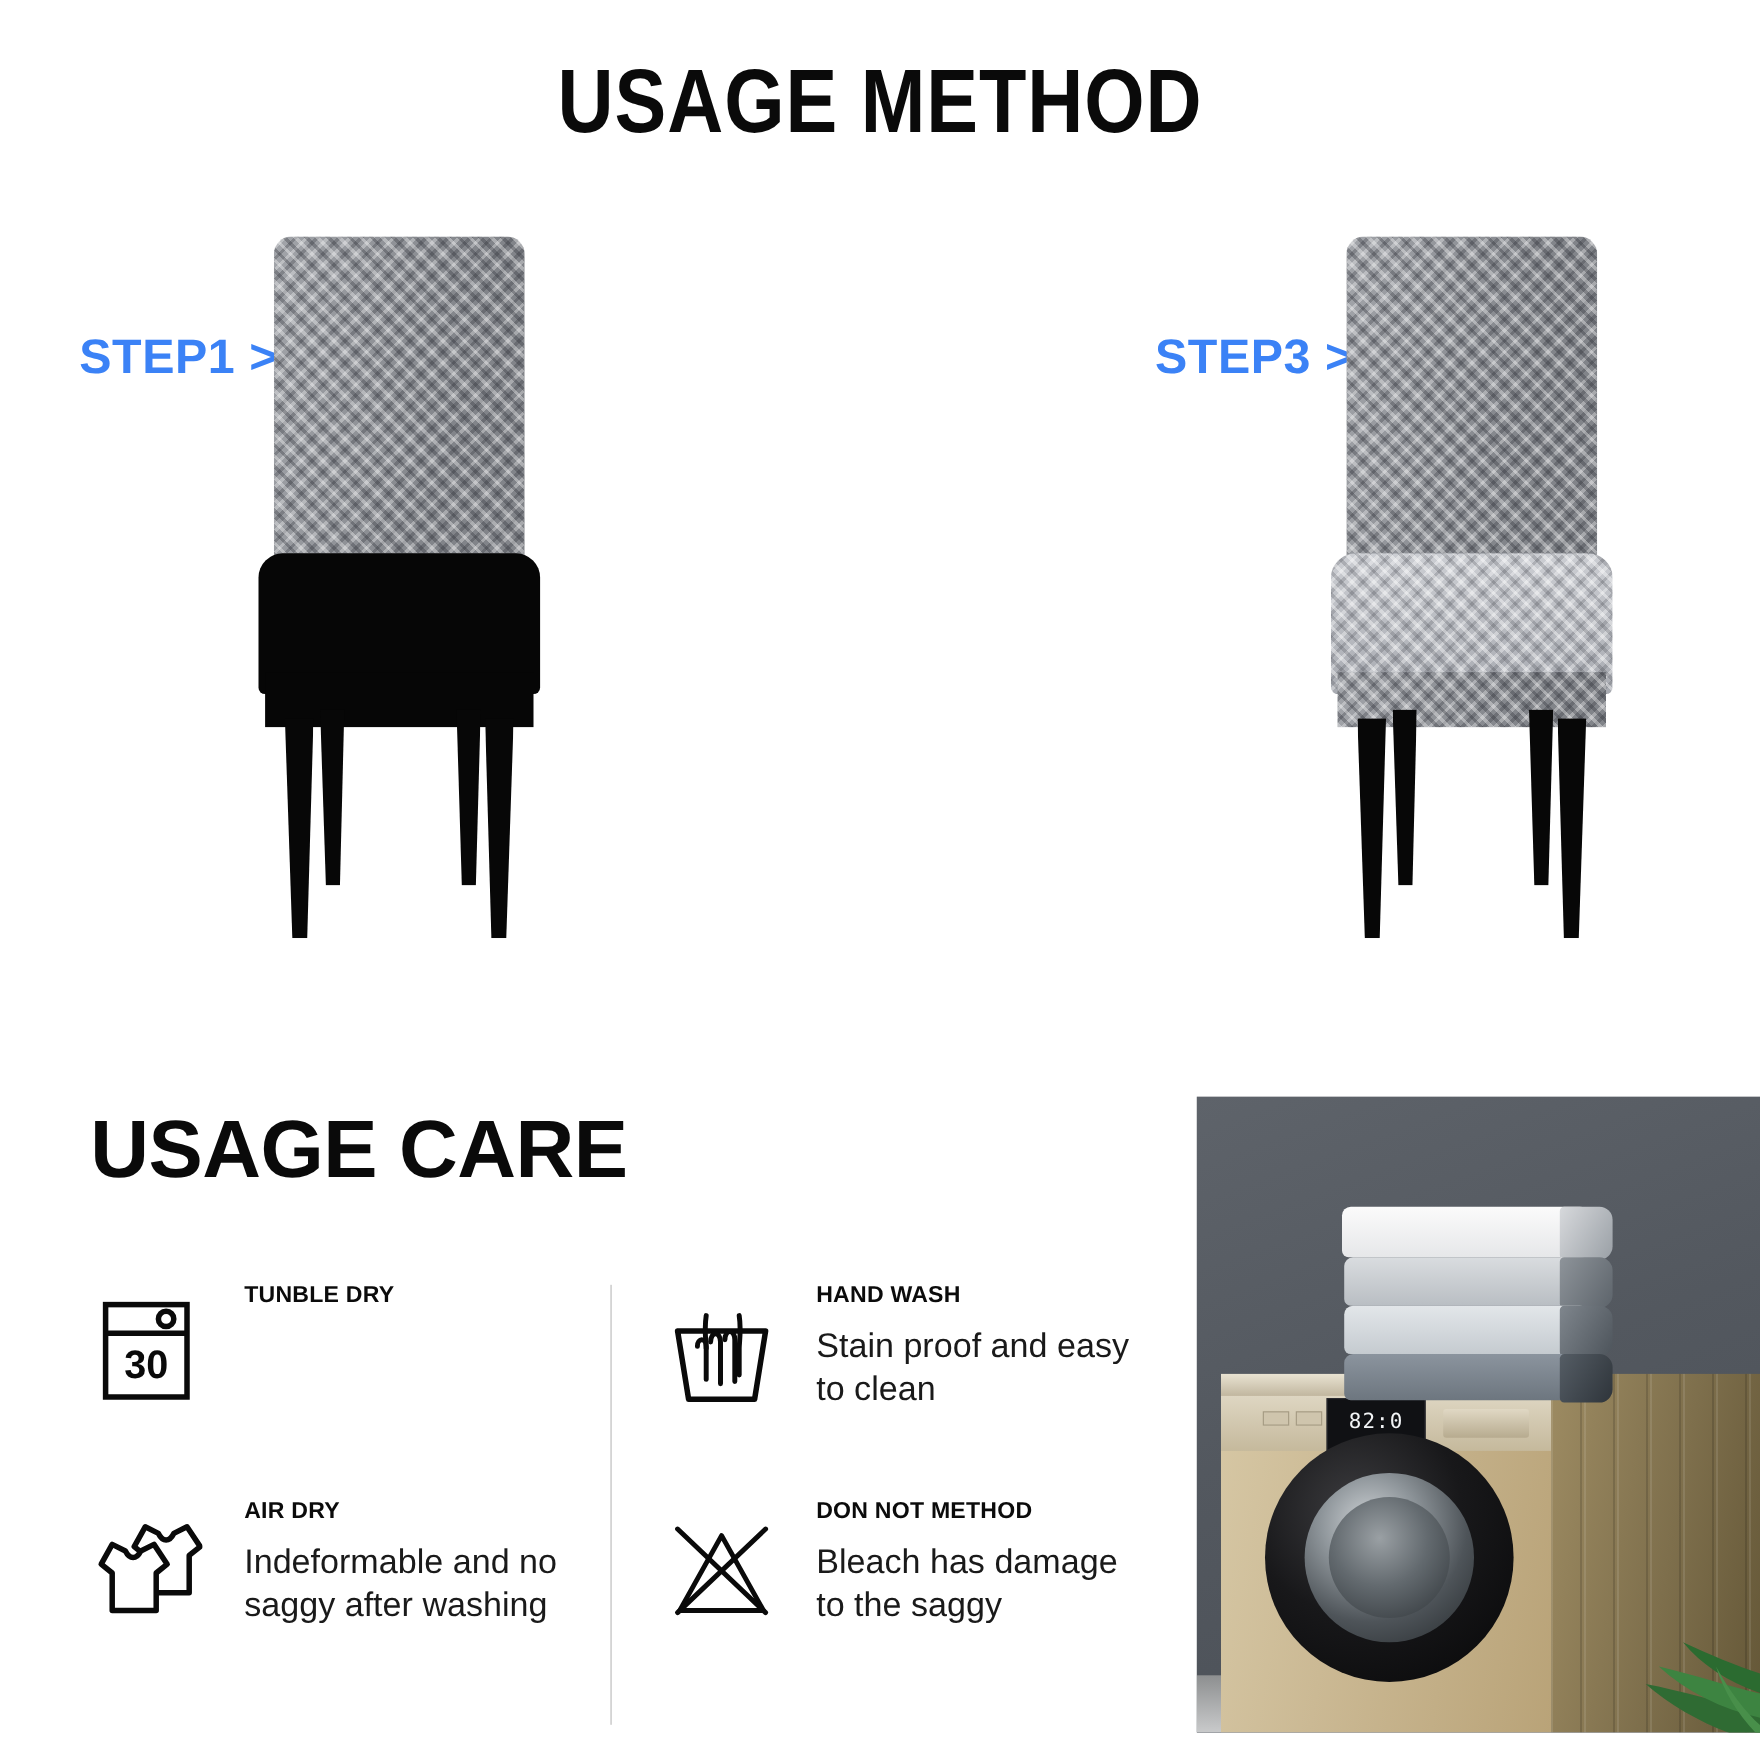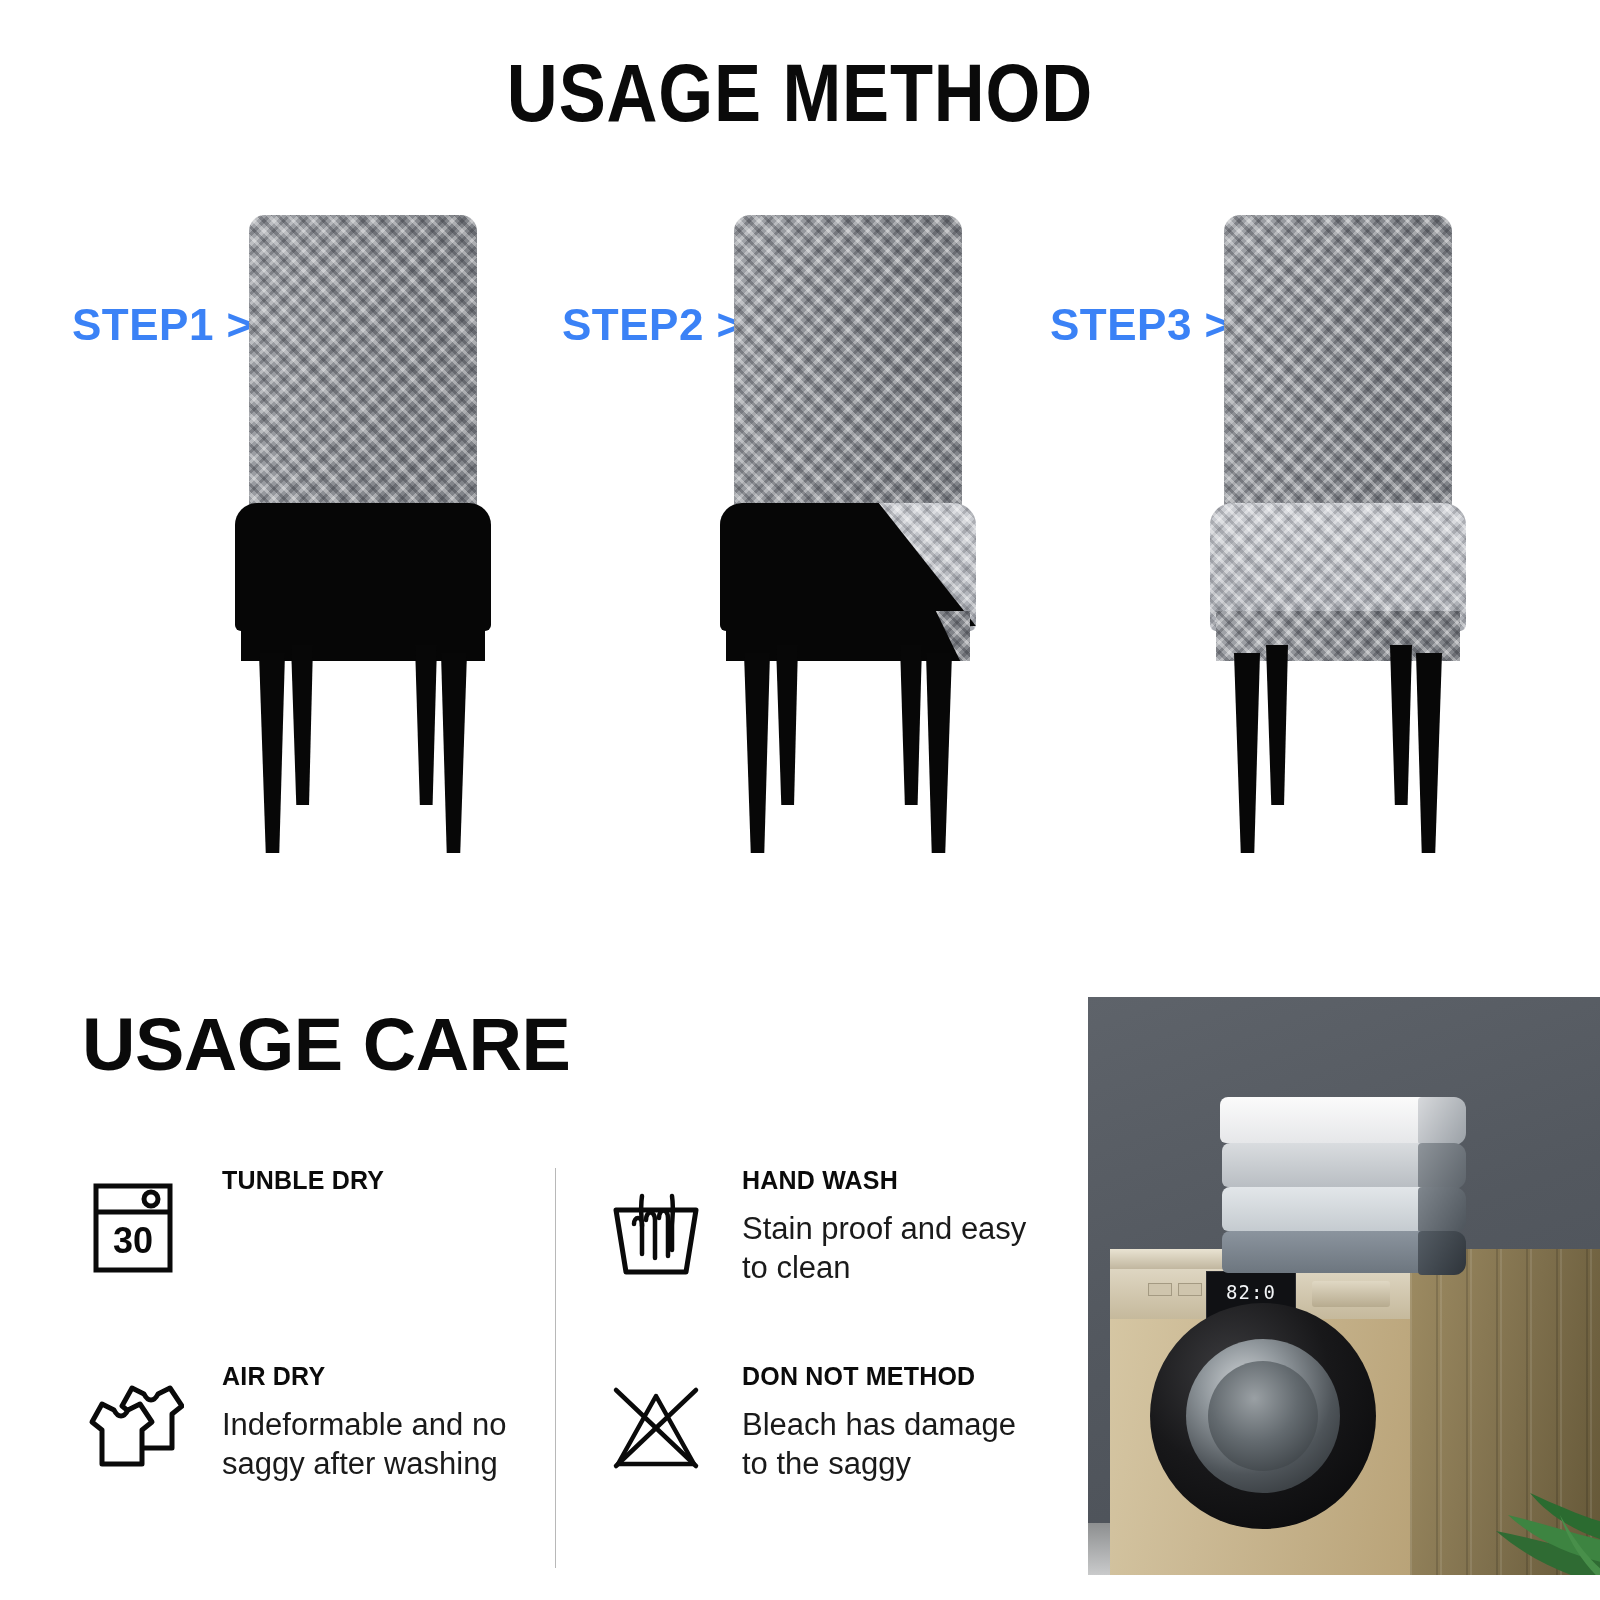--- a/index.html
+++ b/index.html
@@ -172,21 +172,21 @@
   .care-cell.c2 { left: 520px;top: 0; }
   .care-cell.c3 { left: 0;    top: 196px; }
   .care-cell.c4 { left: 520px;top: 196px; }
 
   .care-icon {
     position: absolute; left: 8px; top: 16px;
     width: 96px; height: 104px;
   }
   .care-text { margin-left: 142px; }
   .care-head {
-    font-size: 25px;
+    font-size: 21px;
     font-weight: bold;
     letter-spacing: 0.2px;
     color: #0b0b0b;
     margin: 6px 0 14px 0;
     white-space: nowrap;
   }
   .care-desc {
     font-size: 31px;
     font-weight: normal;
     color: #1a1a1a;
@@ -317,36 +317,20 @@
       <div class="chair-back fabric"></div>
       <div class="seat black-solid"></div>
       <div class="seat-skirt black-solid"></div>
       <div class="leg leg-bl"></div>
       <div class="leg leg-br"></div>
       <div class="leg leg-fl"></div>
       <div class="leg leg-fr"></div>
     </div>
   </div>
 
-  <div class="step-group g2">
-    <div class="step-label">STEP2 &gt;</div>
-    <div class="chair">
-      <div class="chair-back fabric"></div>
-      <div class="seat fabric-light">
-        <div class="seat-split-black"></div>
-      </div>
-      <div class="seat-skirt fabric">
-        <div class="skirt-split-black"></div>
-      </div>
-      <div class="leg leg-bl"></div>
-      <div class="leg leg-br"></div>
-      <div class="leg leg-fl"></div>
-      <div class="leg leg-fr"></div>
-    </div>
-  </div>
 
   <div class="step-group g3">
     <div class="step-label">STEP3 &gt;</div>
     <div class="chair">
       <div class="chair-back fabric"></div>
       <div class="seat fabric-light"></div>
       <div class="seat-skirt fabric"></div>
       <div class="leg leg-bl"></div>
       <div class="leg leg-br"></div>
       <div class="leg leg-fl"></div>

